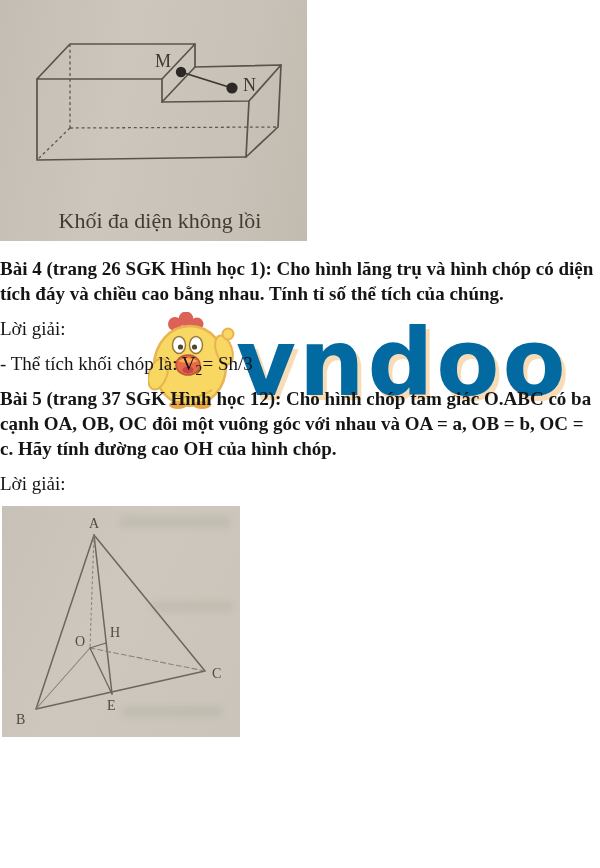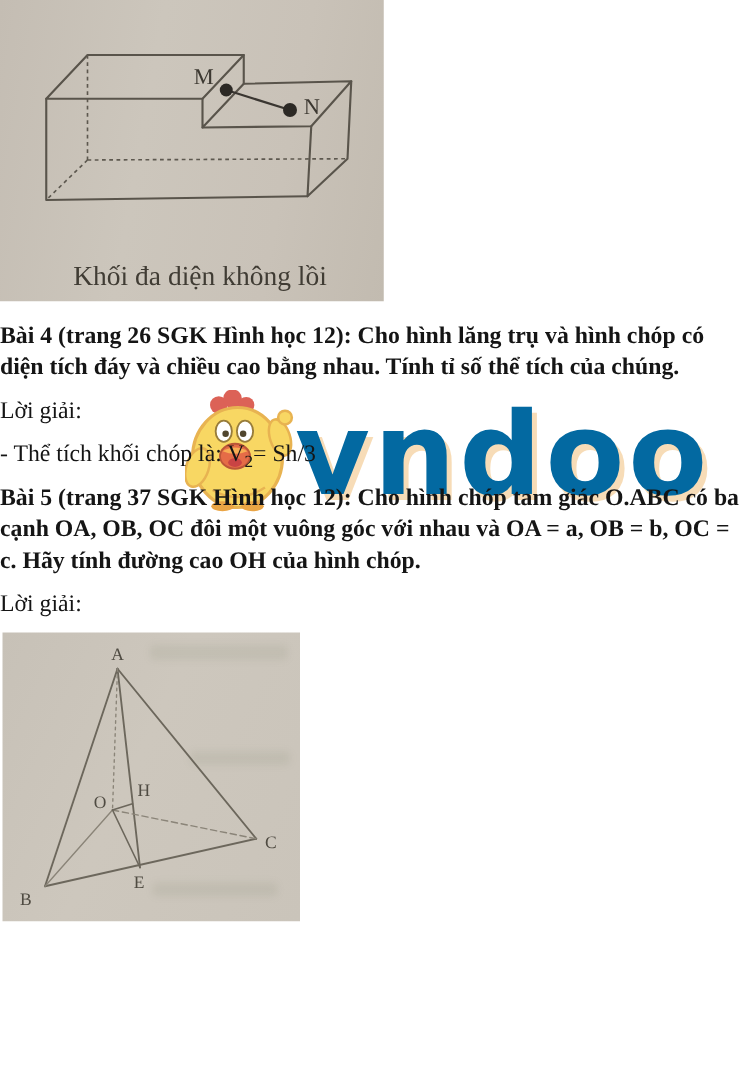--- a/index.html
+++ b/index.html
@@ -93,21 +93,21 @@
       <line x1="181" y1="72" x2="232" y2="88" stroke="#3a3631" stroke-width="1.8"></line>
       <circle cx="181" cy="72" r="5.2" fill="#2c2925"></circle>
       <circle cx="232" cy="88" r="5.6" fill="#2c2925"></circle>
       <text x="163" y="67" font-size="18" fill="#3c3831" text-anchor="middle">M</text>
       <text x="243" y="91" font-size="18" fill="#3c3831">N</text>
 
       <text x="160" y="228" font-size="22" fill="#403c34" text-anchor="middle">Khối đa diện không lồi</text>
     </svg>
   </figure>
 
-  <p class="bold">Bài 4 (trang 26 SGK Hình học 12): Cho hình lăng trụ và hình chóp có diện tích đáy và chiều cao bằng nhau. Tính tỉ số thể tích của chúng.</p>
+  <p class="bold">Bài 4 (trang 26 SGK Hình học 1): Cho hình lăng trụ và hình chóp có diện tích đáy và chiều cao bằng nhau. Tính tỉ số thể tích của chúng.</p>
   <p>Lời giải:</p>
   <p>- Thể tích khối chóp là: V<sub>2</sub>= Sh/3</p>
 
   <p class="bold">Bài 5 (trang 37 SGK Hình học 12): Cho hình chóp tam giác O.ABC có ba cạnh OA, OB, OC đôi một vuông góc với nhau và OA = a, OB = b, OC = c. Hãy tính đường cao OH của hình chóp.</p>
   <p>Lời giải:</p>
 
   <figure class="scan scan2">
     <div class="smudge" style="left:118px;top:10px;width:110px;height:12px;"></div>
     <div class="smudge" style="left:150px;top:95px;width:80px;height:11px;"></div>
     <div class="smudge" style="left:120px;top:200px;width:100px;height:11px;"></div>

